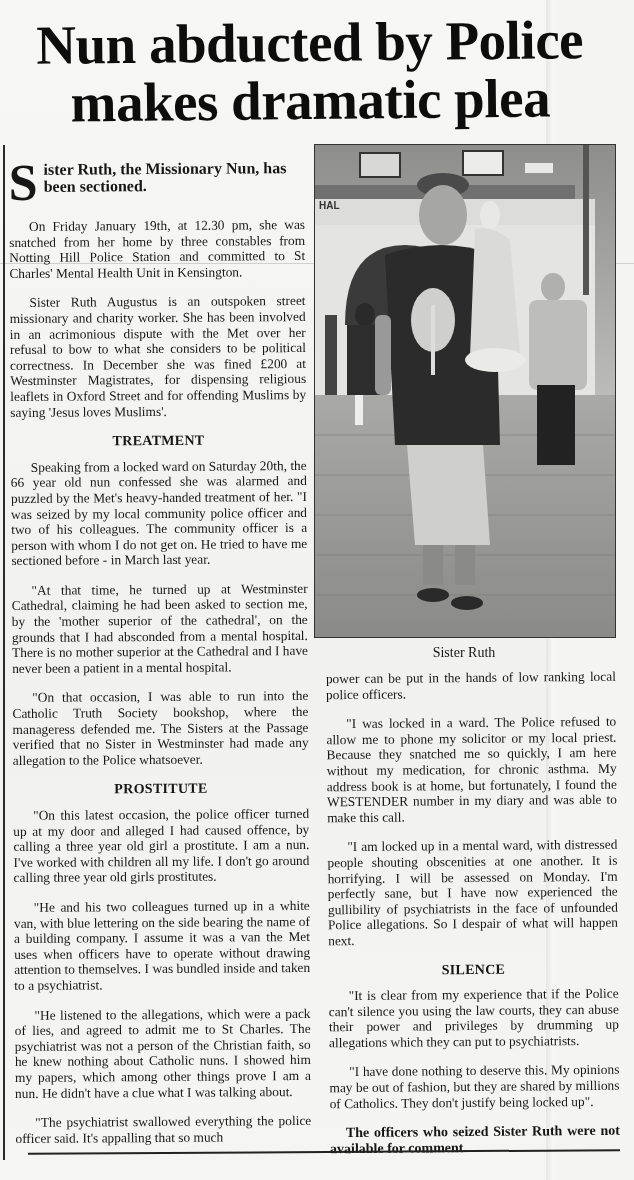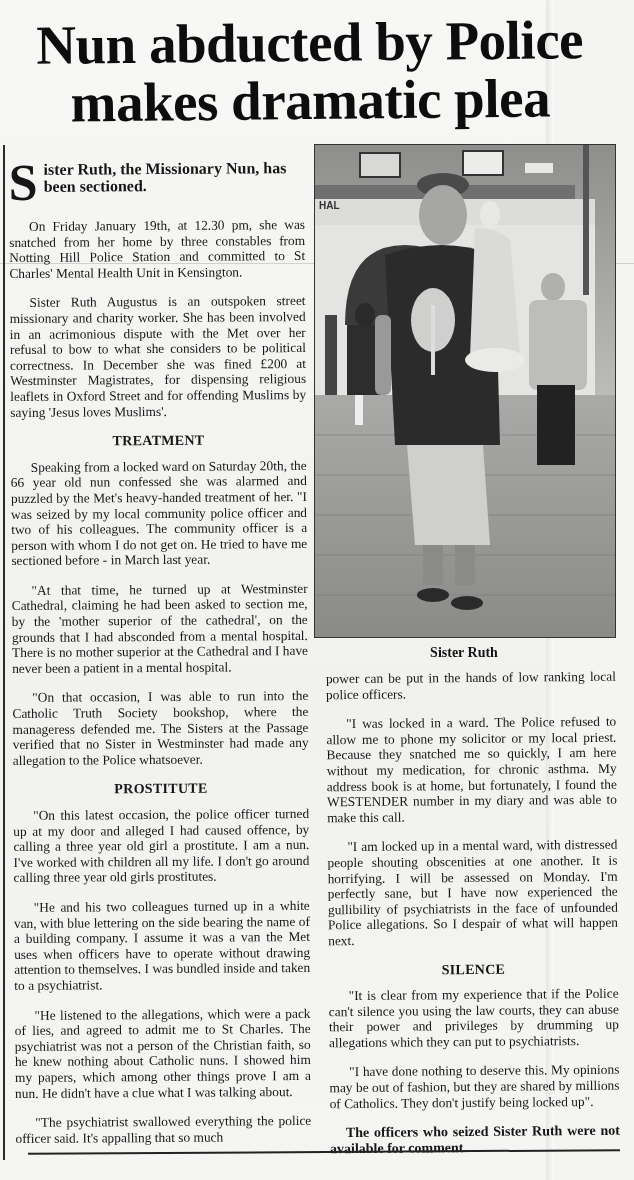--- a/index.html
+++ b/index.html
@@ -65,21 +65,21 @@
   .closing { font-weight: bold; font-size: 14px; line-height: 16px; text-indent: 16px; margin-top: 4px; }
   .photo {
     position: absolute; left: 314px; top: 144px; width: 300px; height: 492px;
     border: 1.5px solid #333;
     overflow: hidden;
     background: #9a9a98;
     text-align: center;
   }
   .caption {
     position: absolute; left: 314px; top: 645px; width: 300px;
-    text-align: center; font-weight: bold; font-size: 14px;
+    text-align: center; font-weight: normal; font-size: 14px;
   }
   .fold {
     position: absolute; left: 0; top: 263px; width: 634px; height: 1px;
     background: rgba(140,140,140,0.35);
   }
 </style>
 </head>
 <body>
 
 <div class="clipping">

